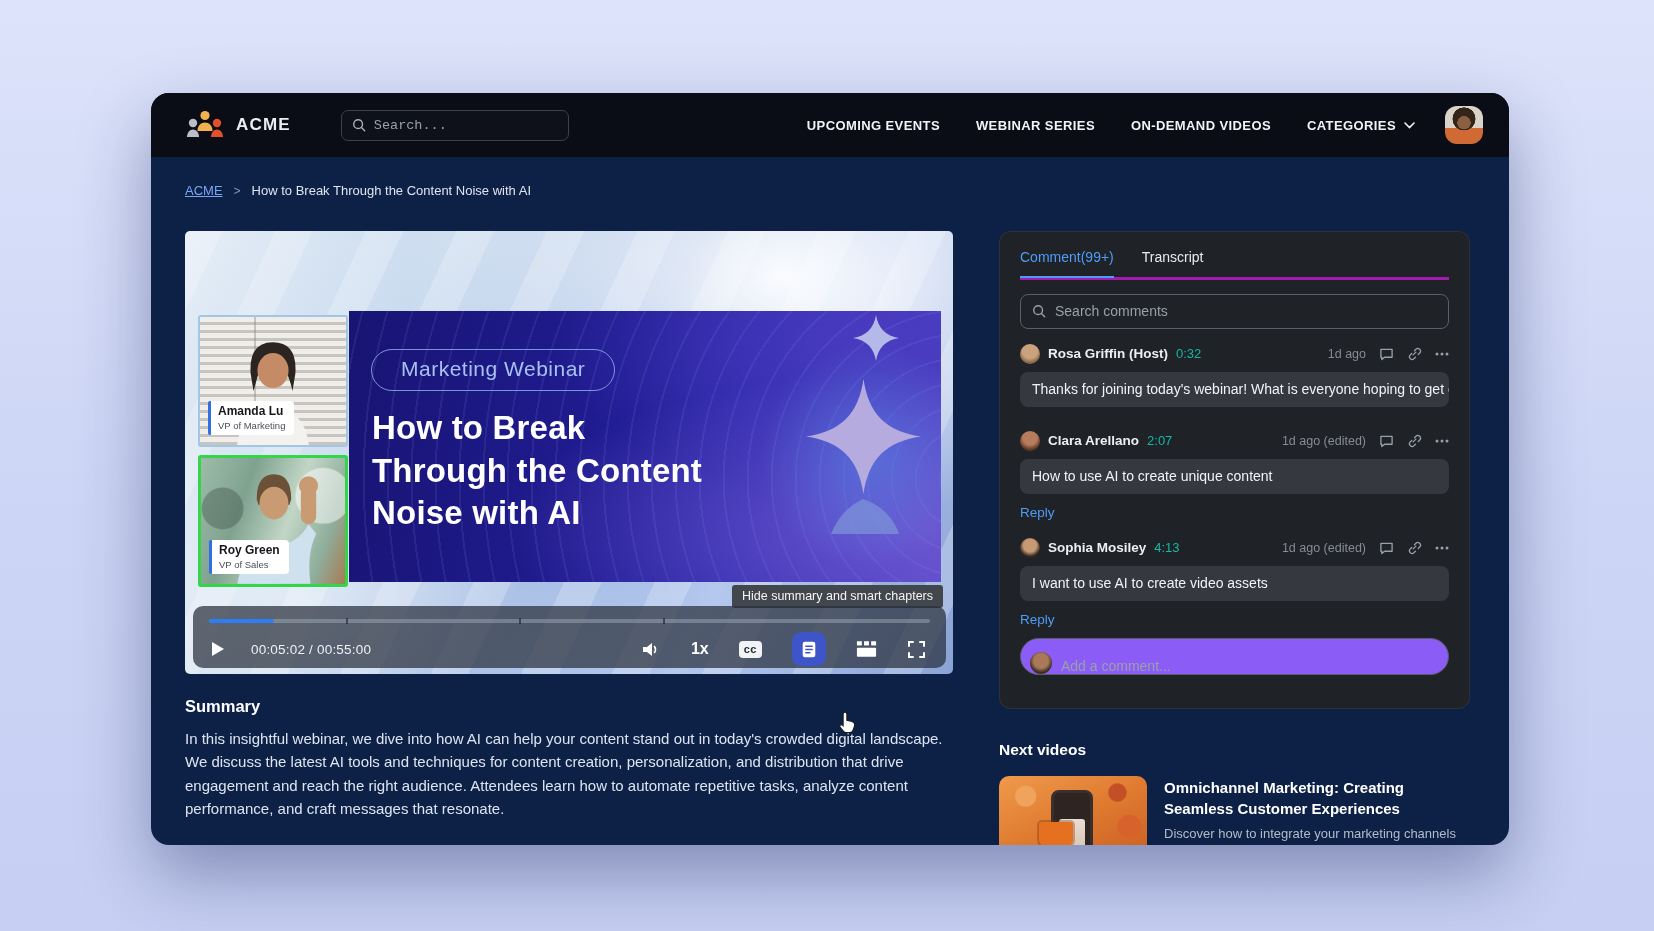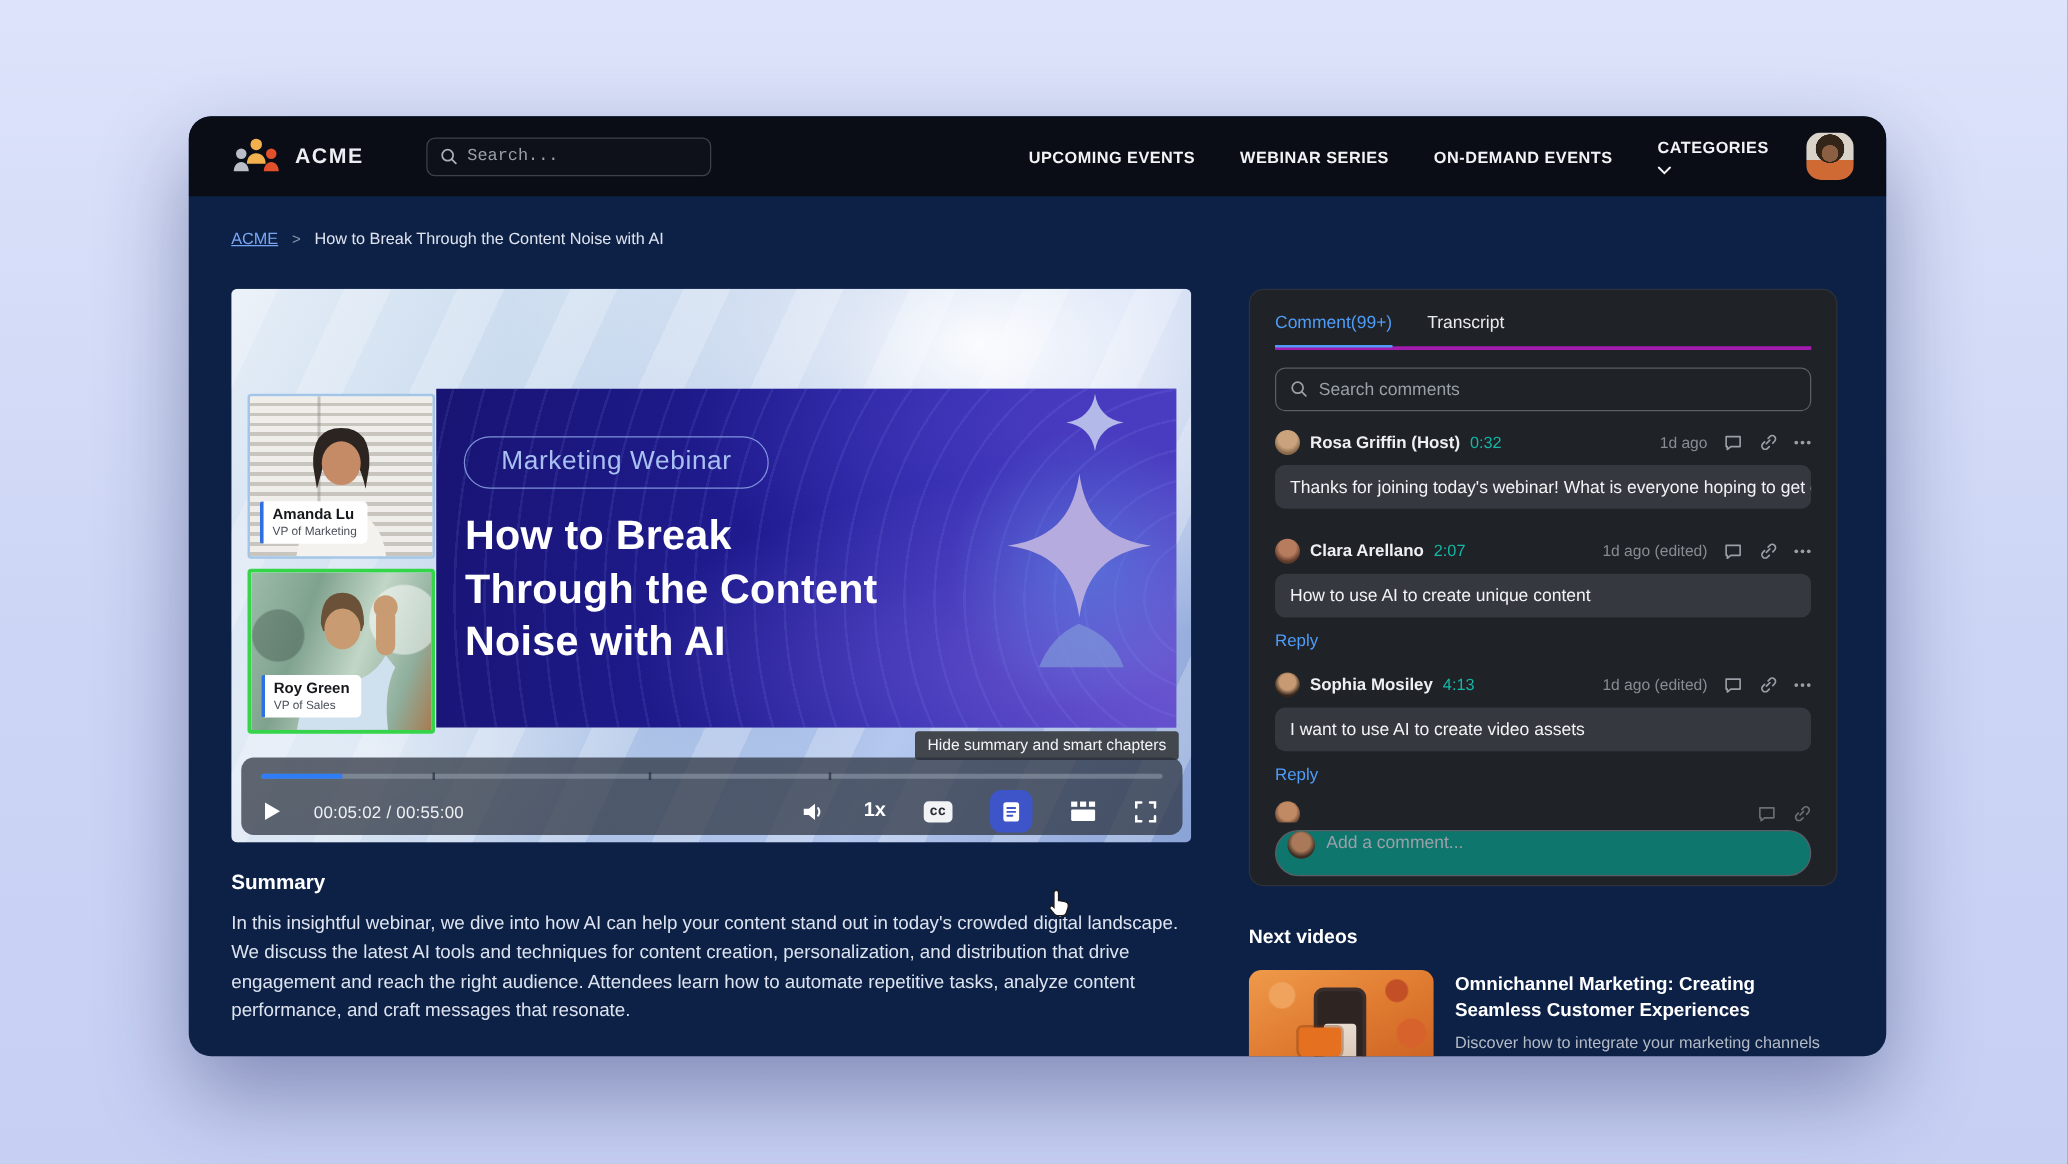--- a/index.html
+++ b/index.html
@@ -12,21 +12,21 @@
 
   
   .navbar { position:absolute; top:0; left:0; right:0; height:64px; background:#0a0d15; display:flex; align-items:center; padding:0 26px 0 34px; }
   .brand { display:flex; align-items:center; gap:11px; }
   .brand-name { color:#eceef3; font-weight:bold; font-size:17px; letter-spacing:1.2px; }
   .nav-search { margin-left:50px; width:228px; height:31px; border:1px solid #3c414c; border-radius:7px; display:flex; align-items:center; gap:8px; padding:0 10px; background:rgba(255,255,255,.02); }
   .nav-search input { flex:1; background:transparent; border:none; outline:none; color:#d5d8df; font-size:13.5px; font-family:Liberation Mono, monospace; }
   .nav-search input::placeholder { color:#9aa0ab; }
   .nav-links { margin-left:auto; display:flex; align-items:center; gap:36px; }
   .nav-link { color:#f2f3f6; font-size:13px; font-weight:bold; letter-spacing:.4px; cursor:pointer; white-space:nowrap; }
-  .nav-link.categories { display:flex; gap:8px;flex-direction:column; }
+  .nav-link.categories { display:flex; align-items:center; gap:8px; }
   .nav-avatar { width:38px; height:38px; border-radius:12px; margin-left:30px; cursor:pointer;
     background:
       radial-gradient(circle at 50% 44%, #8a5f42 0 23%, rgba(0,0,0,0) 24%),
       radial-gradient(circle at 50% 34%, #342519 0 36%, rgba(0,0,0,0) 37%),
       linear-gradient(180deg,#d9d3c9 0 58%, #cf6a35 58%); }
 
   
   .breadcrumb { position:absolute; left:34px; top:90px; display:flex; align-items:center; gap:11px; font-size:13px; }
   .crumb-home { color:#79a6f2; text-decoration:underline; cursor:pointer; }
   .crumb-sep { color:#8b95ad; font-size:12px; }
@@ -105,21 +105,21 @@
   .av2 { background:radial-gradient(circle at 50% 35%, #b77b5e 0 42%, #5e3a2a 70%); }
   .av3 { background:radial-gradient(circle at 50% 38%, #c89a74 0 40%, #33261e 68%); }
   .av4 { background:radial-gradient(circle at 50% 40%, #c08a64 0 45%, #6a4632 70%); }
   .av-me { width:22px; height:22px; border-radius:50%; flex:none; background:radial-gradient(circle at 50% 40%, #a9795a 0 42%, #3c2e22 68%); }
   .c-name { color:#edeff3; font-size:13.5px; font-weight:bold; }
   .c-time { color:#14b8a6; font-size:13px; }
   .c-meta { margin-left:auto; display:flex; align-items:center; gap:13px; }
   .c-age { color:#878c94; font-size:12.5px; white-space:nowrap; }
   .c-bubble { margin-top:8px; background:#35383e; border-radius:8px; padding:9px 12px 10px; font-size:14px; color:#f2f3f6; white-space:nowrap; overflow:hidden; }
   .c-reply { margin-top:11px; color:#4f9cf8; font-size:13.5px; cursor:pointer; width:fit-content; }
-  .c-input { height:37px; margin:6px 0 7px; border:1px solid #5a5e66; border-radius:999px; display:flex; align-items:flex-start; gap:9px; padding:0 9px; flex:none; background:#0f766e; }
+  .c-input { height:37px; margin:6px 0 33px; border:1px solid #5a5e66; border-radius:999px; display:flex; align-items:flex-end; gap:9px; padding:0 9px; flex:none; background:#8b5cf6; }
   .c-input input { flex:1; background:transparent; border:none; outline:none; color:#d8dbe0; font-size:14px; font-family:inherit; }
   .c-input input::placeholder { color:#9aa0a8; }
 
   
   .next { position:absolute; left:848px; top:648px; width:494px; }
   .next h2 { color:#ffffff; font-size:15.5px; font-weight:bold; }
   .nv-item { display:flex; gap:17px; margin-top:17px; cursor:pointer; }
   .nv-thumb { position:relative; width:148px; height:92px; border-radius:10px; overflow:hidden; flex:none;
     background:
       radial-gradient(circle at 18% 22%, #f0a35c 0 7%, rgba(0,0,0,0) 8%),
@@ -162,21 +162,21 @@
       <div class="nav-search">
         <svg width="14" height="14" viewBox="0 0 16 16">
           <circle cx="7" cy="7" r="5" fill="none" stroke="#aab0ba" stroke-width="1.6"></circle>
           <line x1="10.8" y1="10.8" x2="14.5" y2="14.5" stroke="#aab0ba" stroke-width="1.6" stroke-linecap="round"></line>
         </svg>
         <input type="text" placeholder="Search..." style="">
       </div>
       <nav class="nav-links">
         <span class="nav-link">UPCOMING EVENTS</span>
         <span class="nav-link">WEBINAR SERIES</span>
-        <span class="nav-link">ON-DEMAND EVENTS</span>
+        <span class="nav-link">ON-DEMAND VIDEOS</span>
         <span class="nav-link categories">
           <span>CATEGORIES</span>
           <svg width="11" height="7" viewBox="0 0 11 7">
             <polyline points="1,1 5.5,5.5 10,1" fill="none" stroke="#f2f3f6" stroke-width="1.6" stroke-linecap="round"></polyline>
           </svg>
         </span>
       </nav>
       <div class="nav-avatar"></div>
     </header>
 

